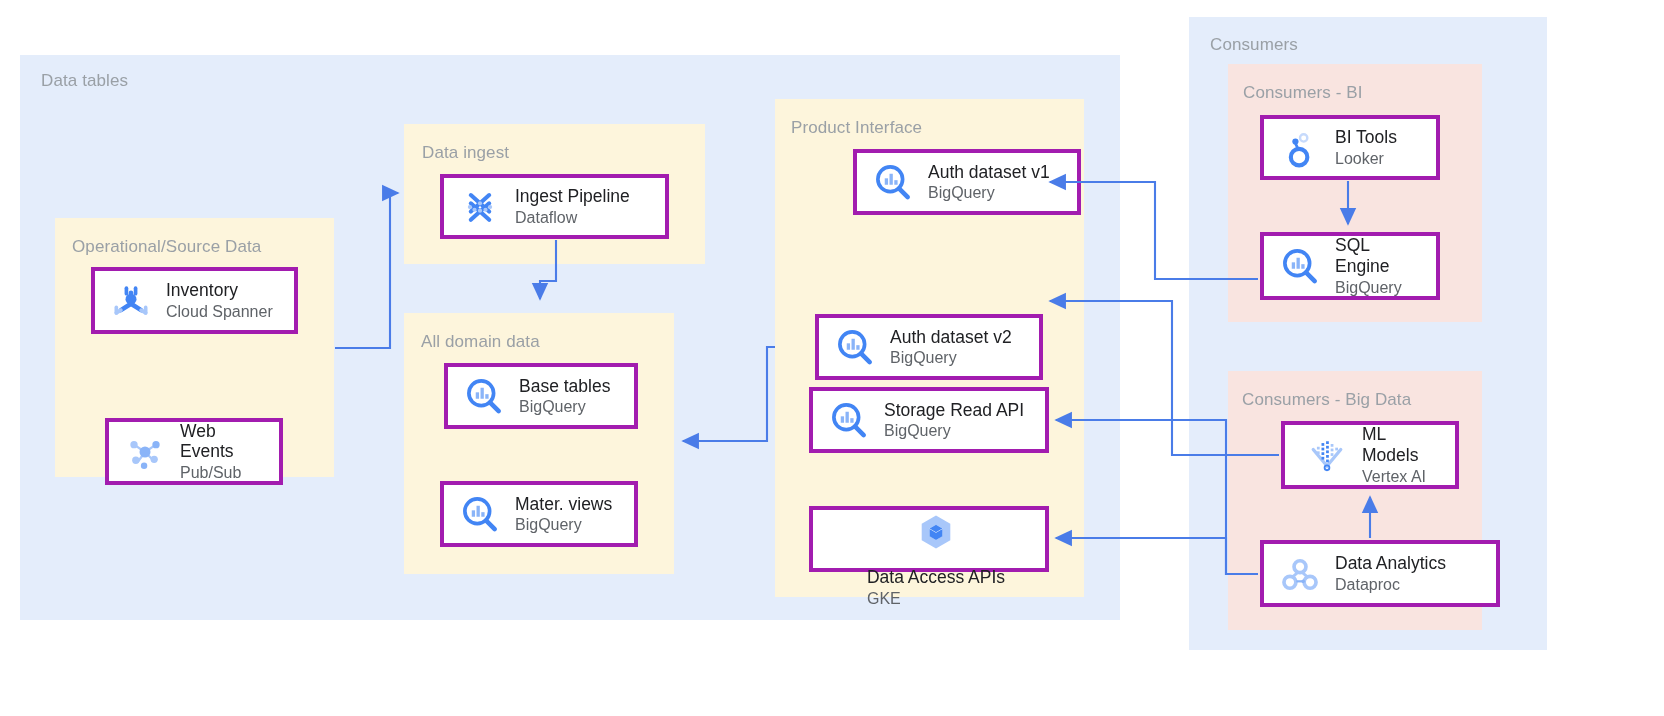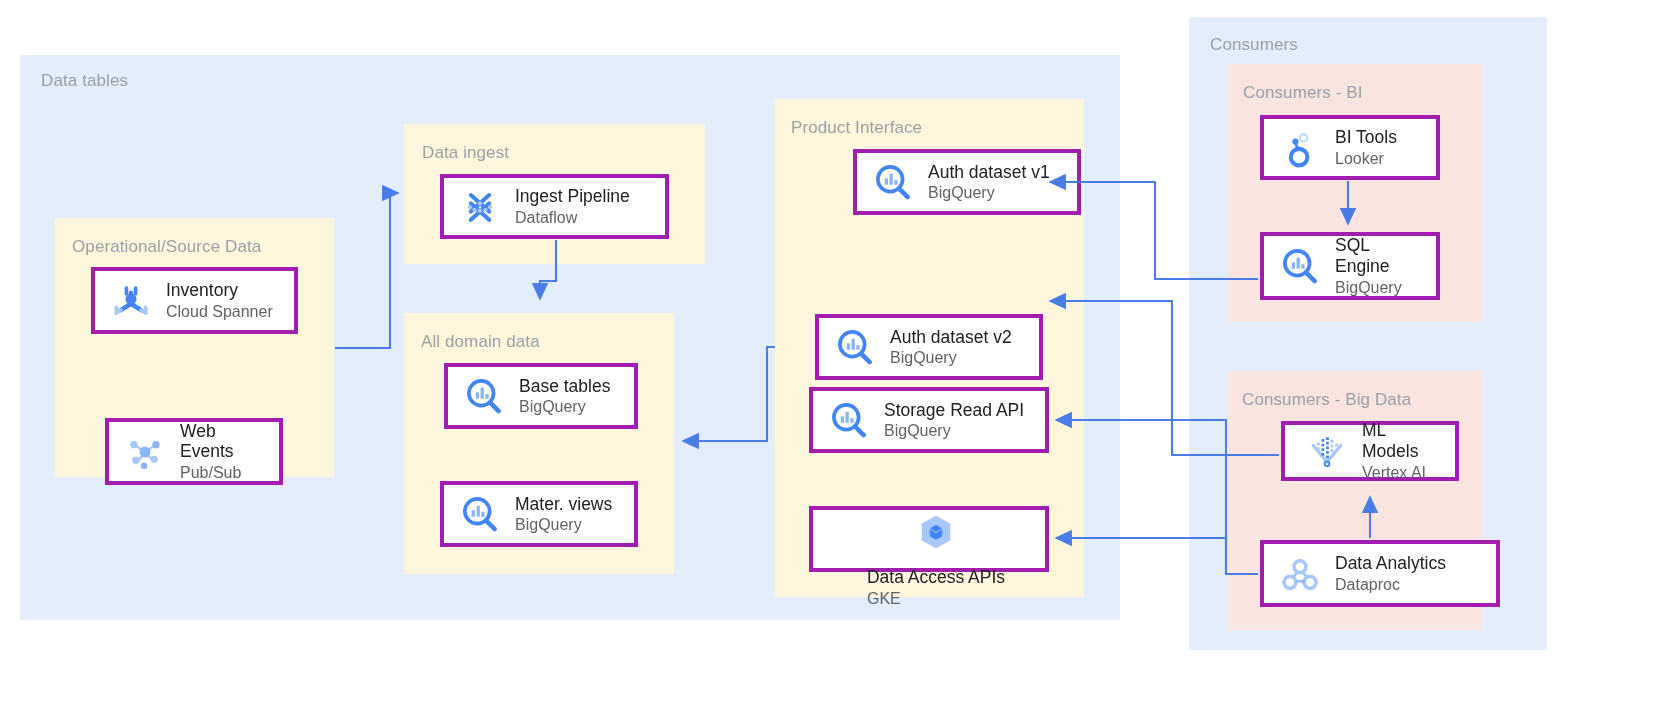--- a/index.html
+++ b/index.html
@@ -225,21 +225,21 @@
     <div class="txt">
       <div class="title">SQL
 Engine</div>
       <div class="sub">BigQuery</div>
     </div>
   </div>
 
   <div class="group" style="left:1228px; top:371px; width:254px; height:259px; background:#f9e4e0;"></div>
   <div class="group-title" style="left:1242px; top:390px;">Consumers - Big Data</div>
 
-  <div class="node" style="left:1281px; top:421px; width:178px; height:60px;padding-left:20px;">
+  <div class="node" style="left:1281px; top:421px; width:178px; height:68px;padding-left:20px;">
     <svg class="ico" viewBox="0 0 48 48">
       <path d="M9 18 L24 36 L39 18" fill="none" stroke="#a8c7fa" stroke-width="3.6" stroke-linecap="round"></path>
       <rect x="13" y="15" width="3" height="3" fill="#a8c7fa"></rect>
       <rect x="13" y="20" width="3" height="3" fill="#a8c7fa"></rect>
       <rect x="18" y="11" width="3" height="3" fill="#4285f4"></rect>
       <rect x="18" y="16" width="3" height="3" fill="#4285f4"></rect>
       <rect x="18" y="21" width="3" height="3" fill="#4285f4"></rect>
       <rect x="18" y="26" width="3" height="3" fill="#4285f4"></rect>
       <rect x="23" y="9" width="3" height="3" fill="#4285f4"></rect>
       <rect x="23" y="14" width="3" height="3" fill="#4285f4"></rect>

